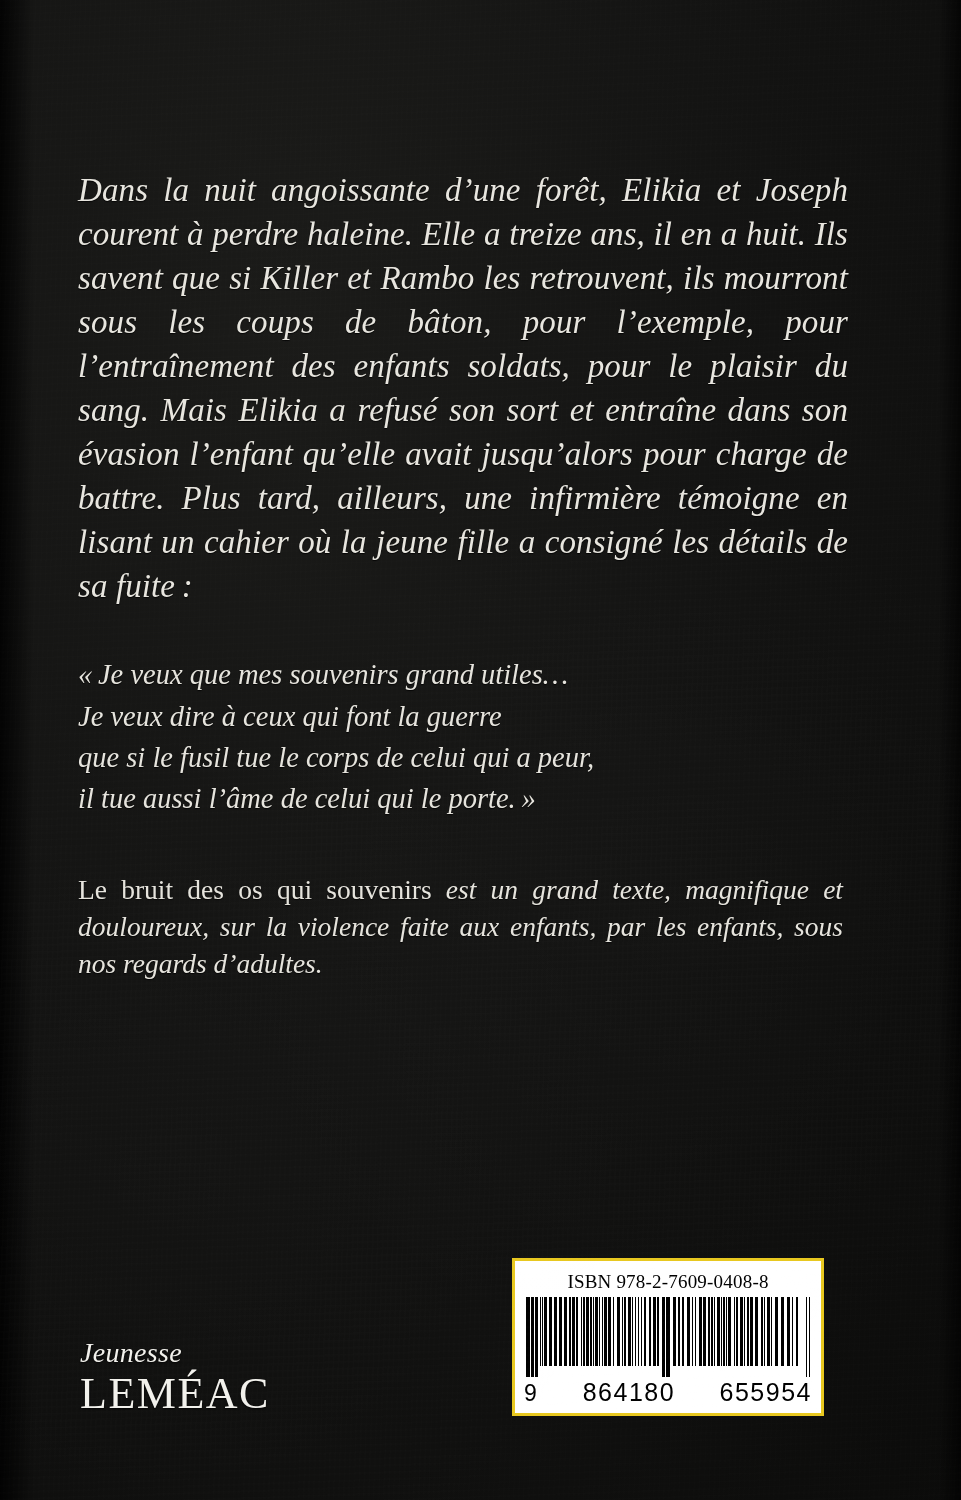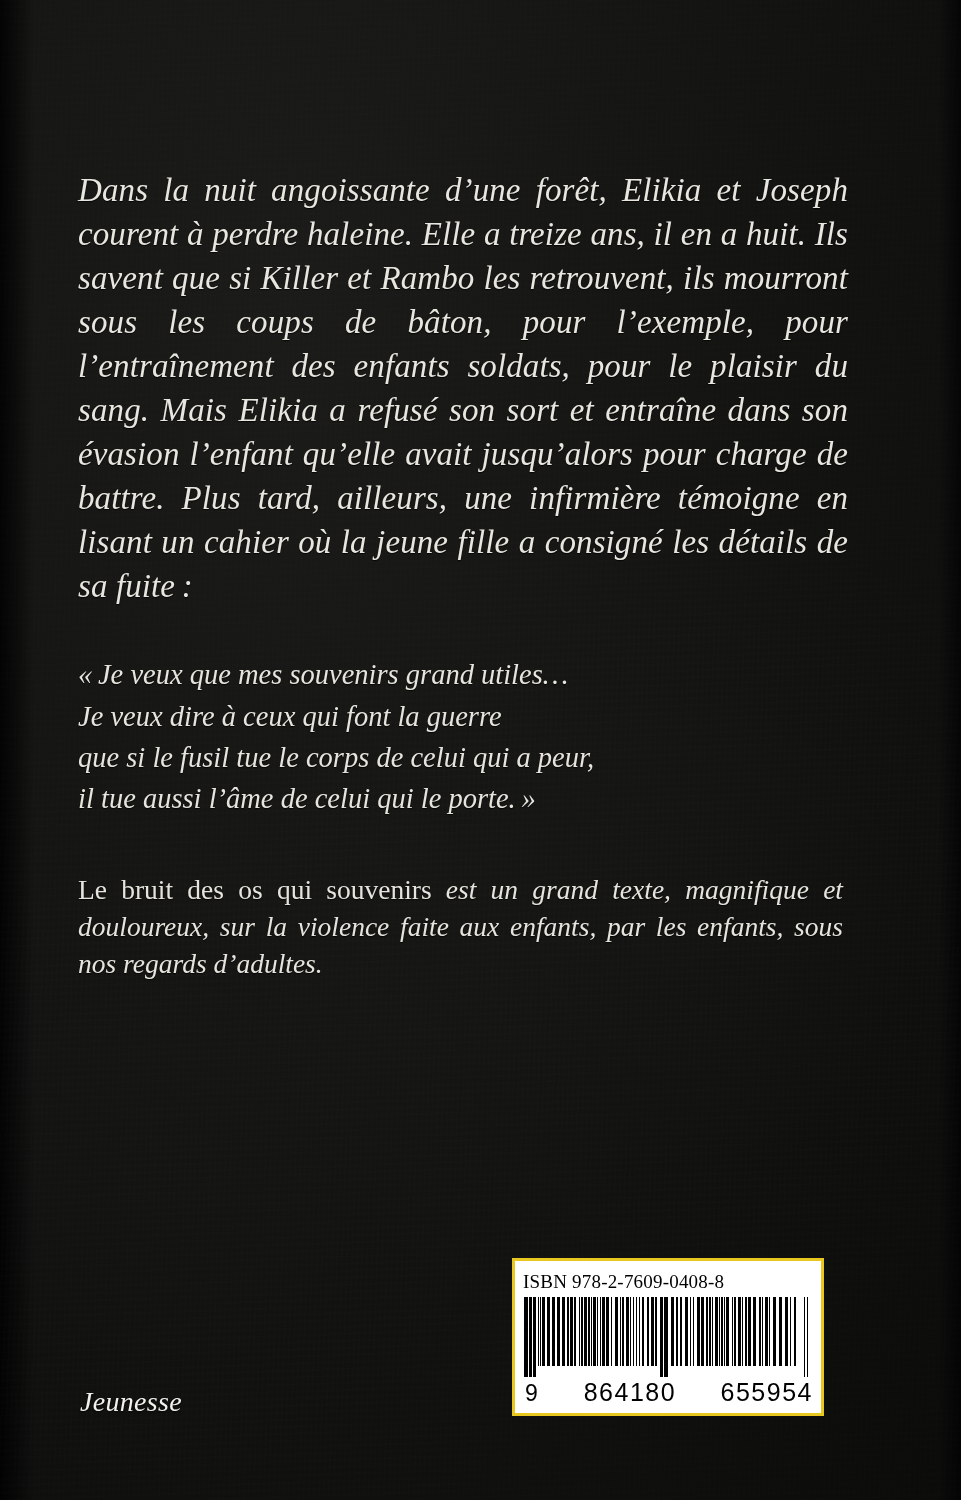--- a/index.html
+++ b/index.html
@@ -123,20 +123,21 @@
     position: absolute;
     left: 512px;
     top: 1258px;
     width: 312px;
     height: 158px;
     background: #ffffff;
     border: 3px solid #e8c81f;
     padding: 6px 8px 4px 8px;
     display: flex;
     flex-direction: column;
+    align-items: center;
   }
   .isbn-text {
     color: #000;
     font-size: 19px;
     letter-spacing: 0.2px;
     margin: 4px 0 4px 0;
     font-family: "Liberation Serif", serif;
     white-space: nowrap;
   }
   .bars {
@@ -179,20 +180,21 @@
     <p class="quote">« Je veux que mes souvenirs grand utiles…
 Je veux dire à ceux qui font la guerre
 que si le fusil tue le corps de celui qui a peur,
 il tue aussi l’âme de celui qui le porte. »</p>
 
     <p class="para-closing"><span class="booktitle">Le bruit des os qui souvenirs</span><span> est un grand texte, magnifique et douloureux, sur la violence faite aux enfants, par les enfants, sous nos regards d’adultes.</span></p>
   </div>
 
   <div class="publisher">
     <div class="imprint">Jeunesse</div>
+    <div class="house">LEMÉAC</div>
   </div>
 
   <div class="barcode-box">
     <div class="isbn-text">ISBN 978-2-7609-0408-8</div>
     <div class="bars">
         <div class="b" style="left: 2px; width: 3px;"></div>
         <div class="b" style="left: 6px; width: 3px;"></div>
         <div class="b" style="left: 10px; width: 3px;"></div>
         <div class="b short" style="left: 15px; width: 1px;"></div>
         <div class="b short" style="left: 17px; width: 1px;"></div>

